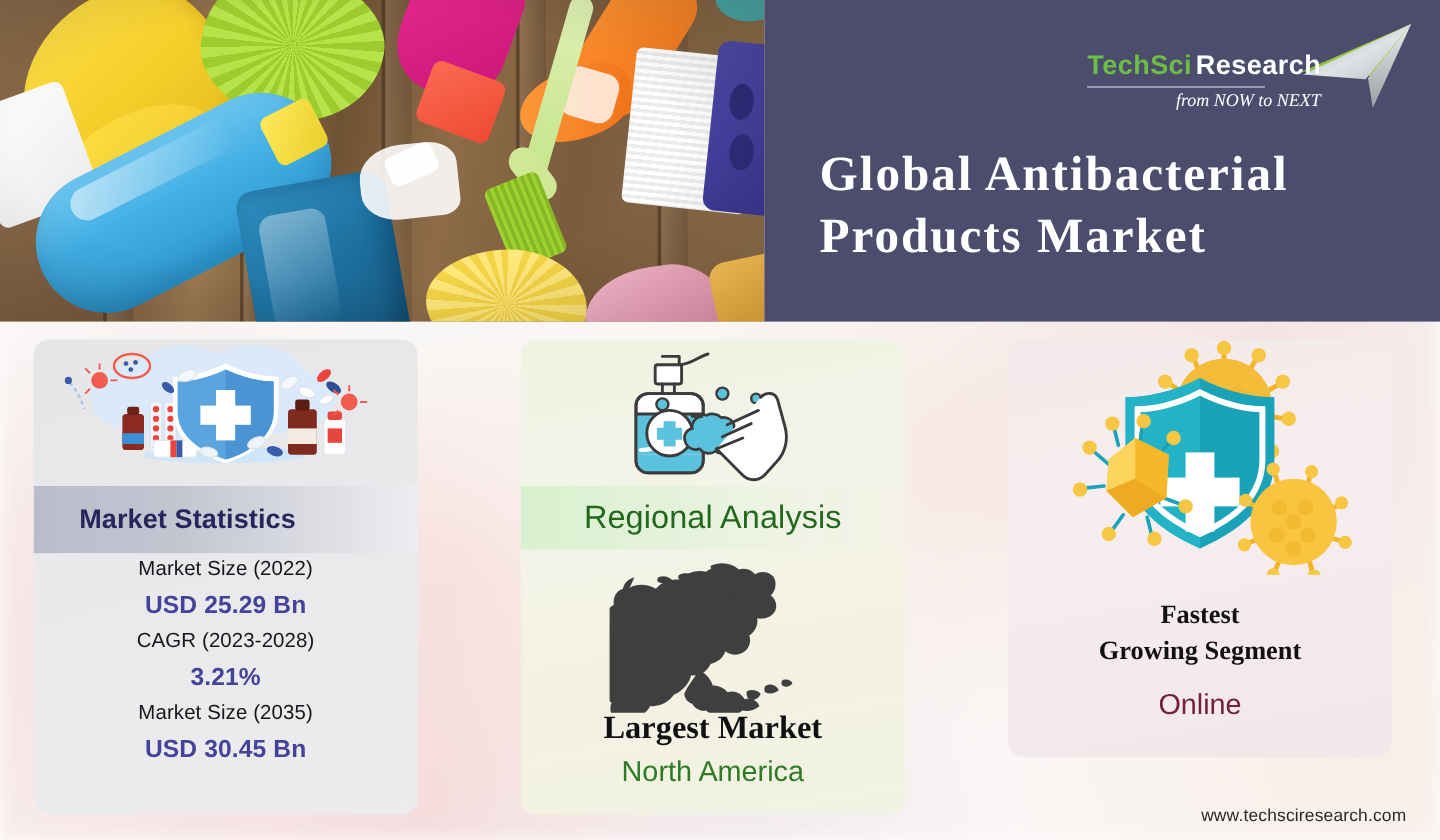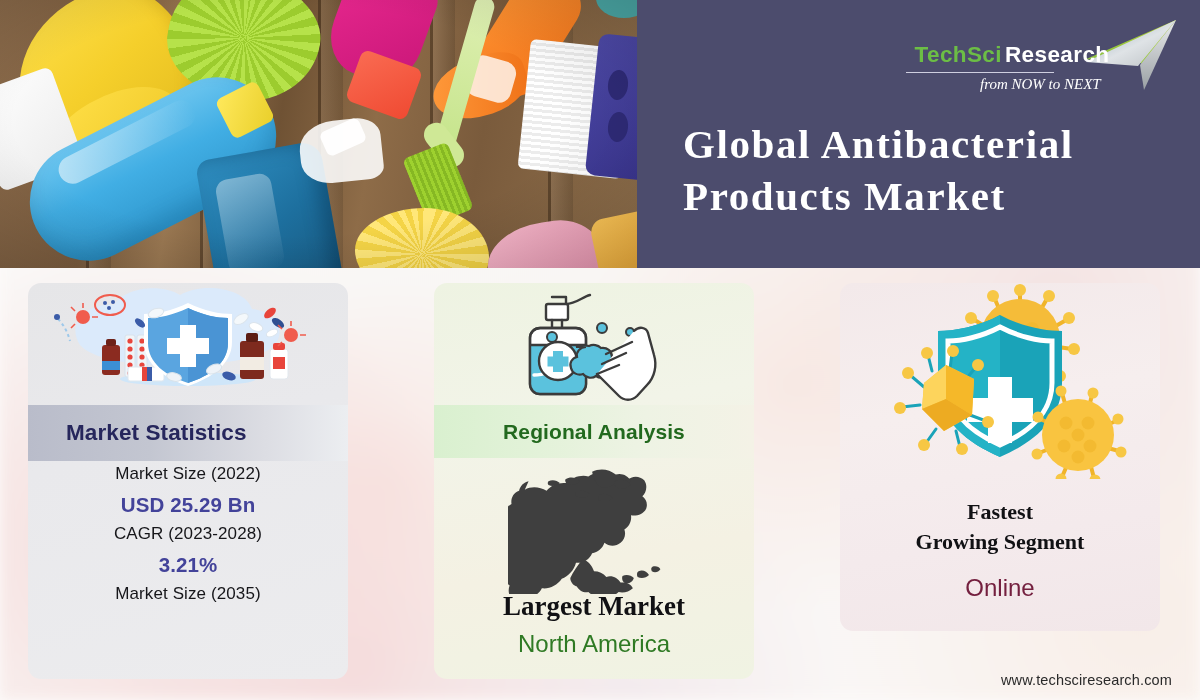--- a/index.html
+++ b/index.html
@@ -185,21 +185,21 @@
   
   .bowl-t { left:596px; top:-22px; width:56px; height:40px; background:#4aa7a5; border-radius:50%; }
   .photo-vig { position:absolute; inset:0;
     background:radial-gradient(ellipse at 45% 45%, rgba(0,0,0,0) 55%, rgba(0,0,0,.18) 100%); }
 
   #hero-panel {
     position:absolute; left:637px; top:0; width:563px; height:268px;
     background:#4c4c6d;
   }
   
-  #logo { position:absolute; right:24px; top:18px; width:270px; height:86px;text-align:center; }
+  #logo { position:absolute; right:24px; top:18px; width:270px; height:86px; }
   #logo-text { position:absolute; left:0; top:26px; width:212px; }
   #logo-row { font-size:22.5px; font-weight:700; letter-spacing:.4px; white-space:nowrap; line-height:1; }
   #logo-techsci { color:#6cbe45; }
   #logo-research { color:#ffffff; margin-left:3px; }
   #logo-rule { width:148px; height:1.6px; background:#cfcfe0; margin-top:5px; }
   #logo-tag {
     position:absolute; left:74px; top:58px;
     font-family:"Liberation Serif", serif;
     font-style:italic; font-size:15px; color:#ffffff; white-space:nowrap;
   }
@@ -237,21 +237,21 @@
   #card-region {
     left:434px; top:283px; width:320px; height:396px;
     background:linear-gradient(170deg,#eef3e2 0%,#f2f4e8 34%,#f4f1e3 68%,#f0f3e3 100%);
   }
   #region-icon-area { position:relative; height:122px; }
   #region-band {
     height:53px;
     background:linear-gradient(90deg,#d9f0cf 0%,#e2f2d8 30%,#eef3e4 66%,#f4f2e6 100%);
     display:flex; align-items:center; justify-content:center;
   }
-  #region-band-title { font-size:21px; font-weight:700; color:#22691e; letter-spacing:.1px; }
+  #region-band-title { font-size:27px; font-weight:400; color:#22691e; letter-spacing:.1px; }
   #region-body { position:relative; height:221px; }
   #na-map { position:absolute; left:50%; top:8px; transform:translateX(-50%); }
   #region-largest {
     position:absolute; left:0; right:0; top:133px; text-align:center;
     font-family:"Liberation Serif", serif; font-size:27px; font-weight:700; color:#111114;
   }
   #region-value {
     position:absolute; left:0; right:0; top:172px; text-align:center;
     font-size:24px; color:#2f7a24;
   }
@@ -444,20 +444,21 @@
   <div id="stats-band">
     <div id="stats-band-title">Market Statistics</div>
   </div>
 
   <div id="stats-rows">
     <div class="stat-label">Market Size (2022)</div>
     <div class="stat-value">USD 25.29 Bn</div>
     <div class="stat-label">CAGR (2023-2028)</div>
     <div class="stat-value">3.21%</div>
     <div class="stat-label">Market Size (2035)</div>
+    <div class="stat-value">USD 30.45 Bn</div>
   </div>
 </div>
 
 <div class="card" id="card-region">
 
   <div id="region-icon-area">
     <svg viewBox="0 0 320 122" width="320" height="122">
       <g stroke="#3b3b3b" stroke-width="2.4" fill="none" stroke-linejoin="round" stroke-linecap="round">
         <path d="M118 14h14v7"></path>
         <path d="M132 21c10 0 16 -7 24 -9"></path>

